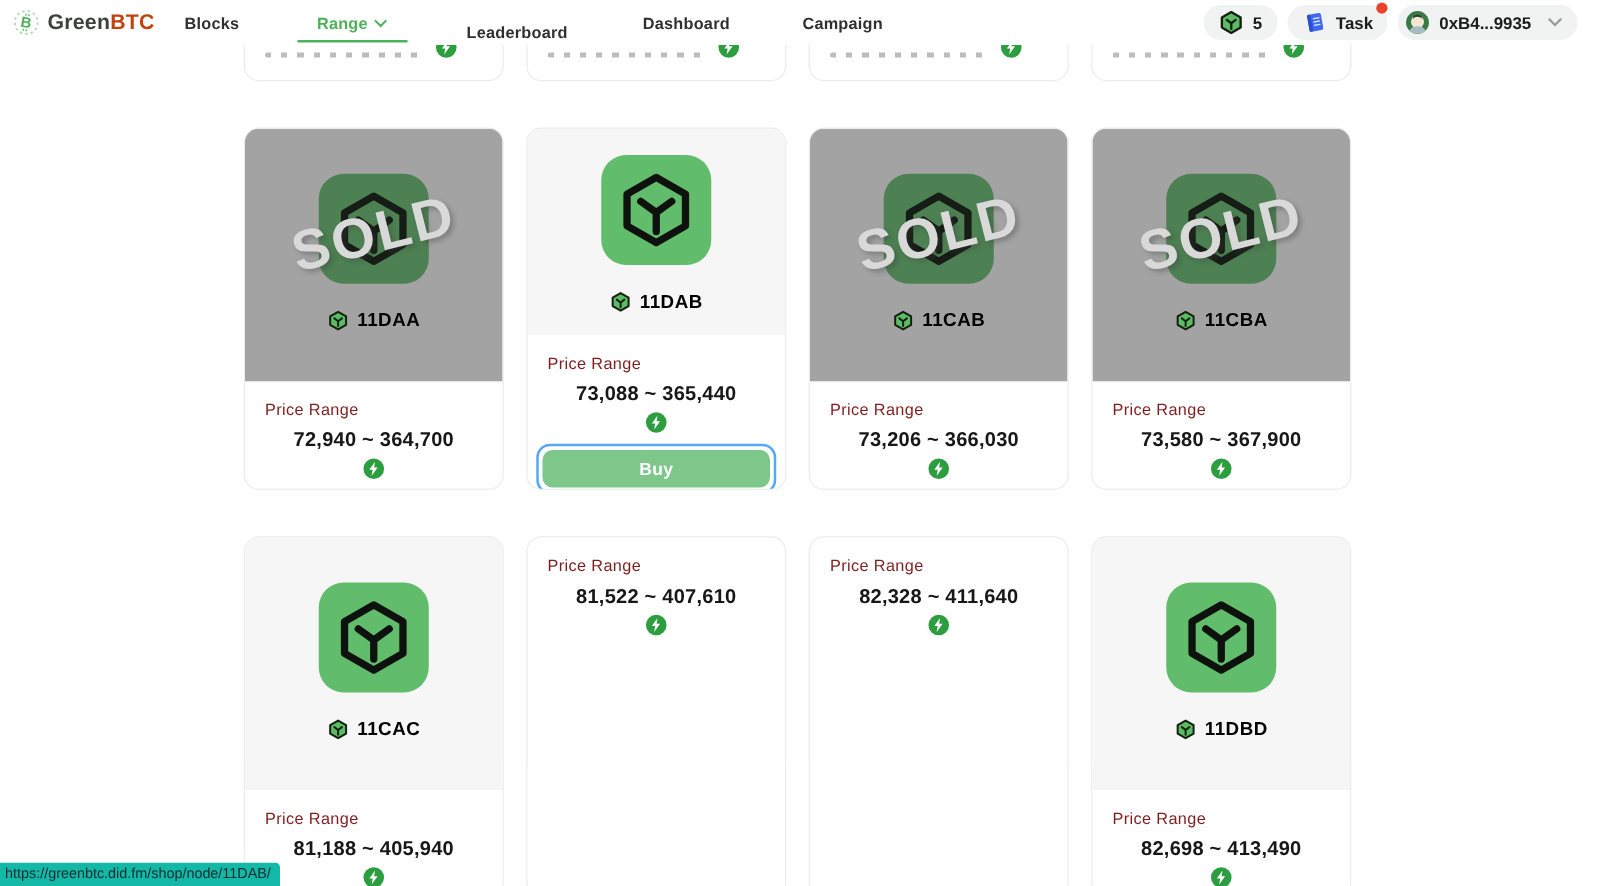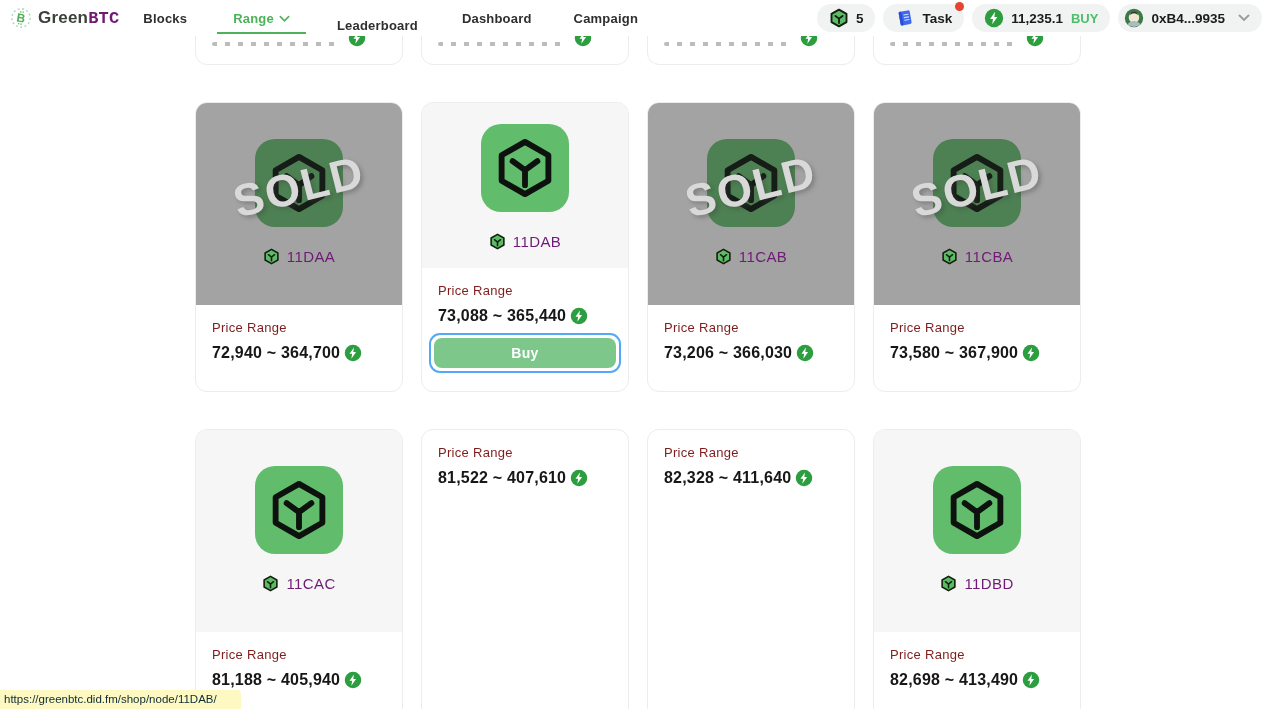--- a/index.html
+++ b/index.html
@@ -5,22 +5,22 @@
   html,body{margin:0;padding:0;}
   body{width:1280px;height:709px;overflow:hidden;position:relative;background:#fff;
        font-family:"Liberation Sans","DejaVu Sans",sans-serif;-webkit-font-smoothing:antialiased;}
 
   
   .header{position:fixed;top:0;left:0;width:1280px;height:36px;background:#fff;z-index:50;
           display:flex;align-items:center;}
   .brand{display:flex;align-items:center;gap:6px;margin-left:10px;}
   .brand-icon{width:22px;height:22px;display:block;}
   .brand-text{font-size:17px;font-weight:700;color:#3c413c;letter-spacing:.2px;}
-  .brand-text .btc{color:#701a75;font-family:Liberation Mono, monospace;}
-  .nav{display:flex;align-items:center;height:100%;}
+  .brand-text .btc{color:#c2410c;}
+  .nav{display:flex;align-items:center;height:100%;gap:16px;}
   .nav-item{font-size:13px;font-weight:700;color:#2f2f2f;cursor:pointer;position:relative;
             height:100%;display:flex;align-items:center;letter-spacing:.2px;}
   .nav-item.blocks{margin-left:24px;}
   .nav-item.shop{margin-left:46px;color:#4db25a;gap:5px;}
   .nav-item.leader{margin-left:47px;margin-top:14px;}
   .nav-item.dash{margin-left:44px;}
   .nav-item.camp{margin-left:42px;}
   .nav-item .chev{width:11px;height:8px;color:#4db25a;margin-top:2px;}
   .shop-underline{position:absolute;left:-16px;right:-16px;bottom:2px;height:2px;background:#4db25a;}
   .pills{margin-left:auto;display:flex;align-items:center;gap:8px;padding-right:18px;}
@@ -38,48 +38,48 @@
   .card{background:#fff;border:1px solid #ececec;border-radius:12px;overflow:hidden;position:relative;}
   .card.full{height:288px;}
   .card.clip{height:95px;}
 
   .media{position:relative;height:202px;background:#f6f6f7;display:flex;flex-direction:column;align-items:center;}
   .media.compact{height:165px;}
   .tile{width:88px;height:88px;border-radius:20px;background:#61bd6b;color:#0e120e;
         margin-top:36px;display:flex;align-items:center;justify-content:center;}
   .media.compact .tile{margin-top:21px;}
   .tile svg{width:66px;height:66px;}
-  .name-row{display:flex;align-items:center;gap:7px;margin-top:21px;font-size:15px;font-weight:400;
-            color:#701a75;letter-spacing:.4px;}
+  .name-row{display:flex;align-items:center;gap:7px;margin-top:21px;font-size:15px;font-weight:700;
+            color:#000000;letter-spacing:.4px;}
   .name-row .badge{width:17px;height:17px;display:block;}
 
   .card.sold .media{background:#a3a3a3;}
   .card.sold .tile{background:#4d8052;color:#161d16;}
   .sold-overlay{position:absolute;left:0;right:0;top:58px;text-align:center;
       font-size:45px;font-weight:800;color:#d9d9d9;letter-spacing:2px;
       transform:rotate(-14deg);text-shadow:2px 3px 4px rgba(60,60,60,.35);pointer-events:none;}
 
   .info{padding:0 16px;}
   .pr-label{margin-top:15px;font-size:13px;color:#7f1d1d;letter-spacing:.3px;}
-  .price-row{margin-top:9px;display:flex;align-items:center;gap:4px;}
+  .price-row{margin-top:9px;display:flex;align-items:center;gap:4px;flex-direction:column;}
   .price{font-size:16px;font-weight:700;color:#171717;letter-spacing:.2px;}
   .coin{width:18px;height:18px;display:block;flex:none;}
 
   .buy-ring{margin:8px 7px 0;border:2px solid #54a9f5;border-radius:11px;padding:3px;}
   .buy-btn{display:block;width:100%;height:30px;background:#7cc789;border:none;border-radius:8px;
            color:#fff;font-size:14px;font-weight:700;font-family:inherit;cursor:pointer;letter-spacing:.3px;}
 
   
   .clip-info{position:absolute;left:16px;bottom:17px;display:flex;align-items:flex-end;gap:8px;}
   .frag{width:128px;height:4px;margin-bottom:1px;border-radius:2px;
         background:repeating-linear-gradient(90deg,#bcbcbc 0 5px,transparent 5px 13px);}
 
   
-  .statusbar{position:fixed;left:0;bottom:0;z-index:60;background:#fef9c3;color:#0e2c33;
-      font-size:11.5px;padding:3px 24px 4px 4px;border-top-right-radius:4px;
+  .statusbar{position:fixed;left:0;bottom:0;z-index:60;background:#14b8a6;color:#0e2c33;
+      font-size:11.5px;padding:3px 7px 4px 4px;border-top-right-radius:4px;
       font-family:"Liberation Sans",sans-serif;}
 </style>
 </head>
 <body>
 
 <svg width="0" height="0" style="position:absolute">
   <defs>
     <g id="hexlogo">
       <path d="M48 10 82 29.5 82 66.5 48 86 14 66.5 14 29.5Z" fill="none" stroke="currentColor" stroke-width="8.5" stroke-linejoin="round"></path>
       <path d="M48 51 30 38 M48 51 66 38 M48 51 48 73" fill="none" stroke="currentColor" stroke-width="8.5" stroke-linecap="round"></path>
@@ -132,27 +132,20 @@
       <svg class="ic" viewBox="0 0 24 24">
         <g transform="rotate(-10 12 12)">
           <rect x="5.5" y="3.6" width="13.4" height="16.6" rx="2" fill="#3e68ee"></rect>
           <rect x="5.5" y="3.6" width="3.4" height="16.6" rx="1.4" fill="#2b4fd0"></rect>
           <path d="M11.2 8.2h5.2 M11.2 11.4h5.2 M11.2 14.6h5.2" stroke="#cfe0ff" stroke-width="1.4" stroke-linecap="round"></path>
         </g>
       </svg>
       <span>Task</span>
       <span class="dot"></span>
     </div>
-    <div class="pill">
-      <svg class="ic" viewBox="0 0 24 24">
-          <use href="#coinbolt"></use>
-        </svg>
-      <span>11,235.1</span>
-      <span class="buy-link">BUY</span>
-    </div>
     <div class="pill wallet">
       <svg class="ic" viewBox="0 0 24 24">
         <circle cx="12" cy="12" r="11" fill="#3a7a46"></circle>
         <circle cx="12" cy="11.3" r="6.3" fill="#f1e7d4"></circle>
         <path d="M7.2 8.6a6.3 6.3 0 0 1 9.6 0l-1.2-2.8a6.3 6.3 0 0 0-7.2 0z" fill="#33302b"></path>
         <path d="M4.2 19.6a9.6 9.6 0 0 1 15.6 0 11 11 0 0 1-15.6 0z" fill="#a9bcc2"></path>
       </svg>
       <span>0xB4...9935</span>
       <svg class="wchev" viewBox="0 0 12 8">
         <path d="M1.5 1.5 6 6 10.5 1.5" fill="none" stroke="currentColor" stroke-width="1.8" stroke-linecap="round"></path>

